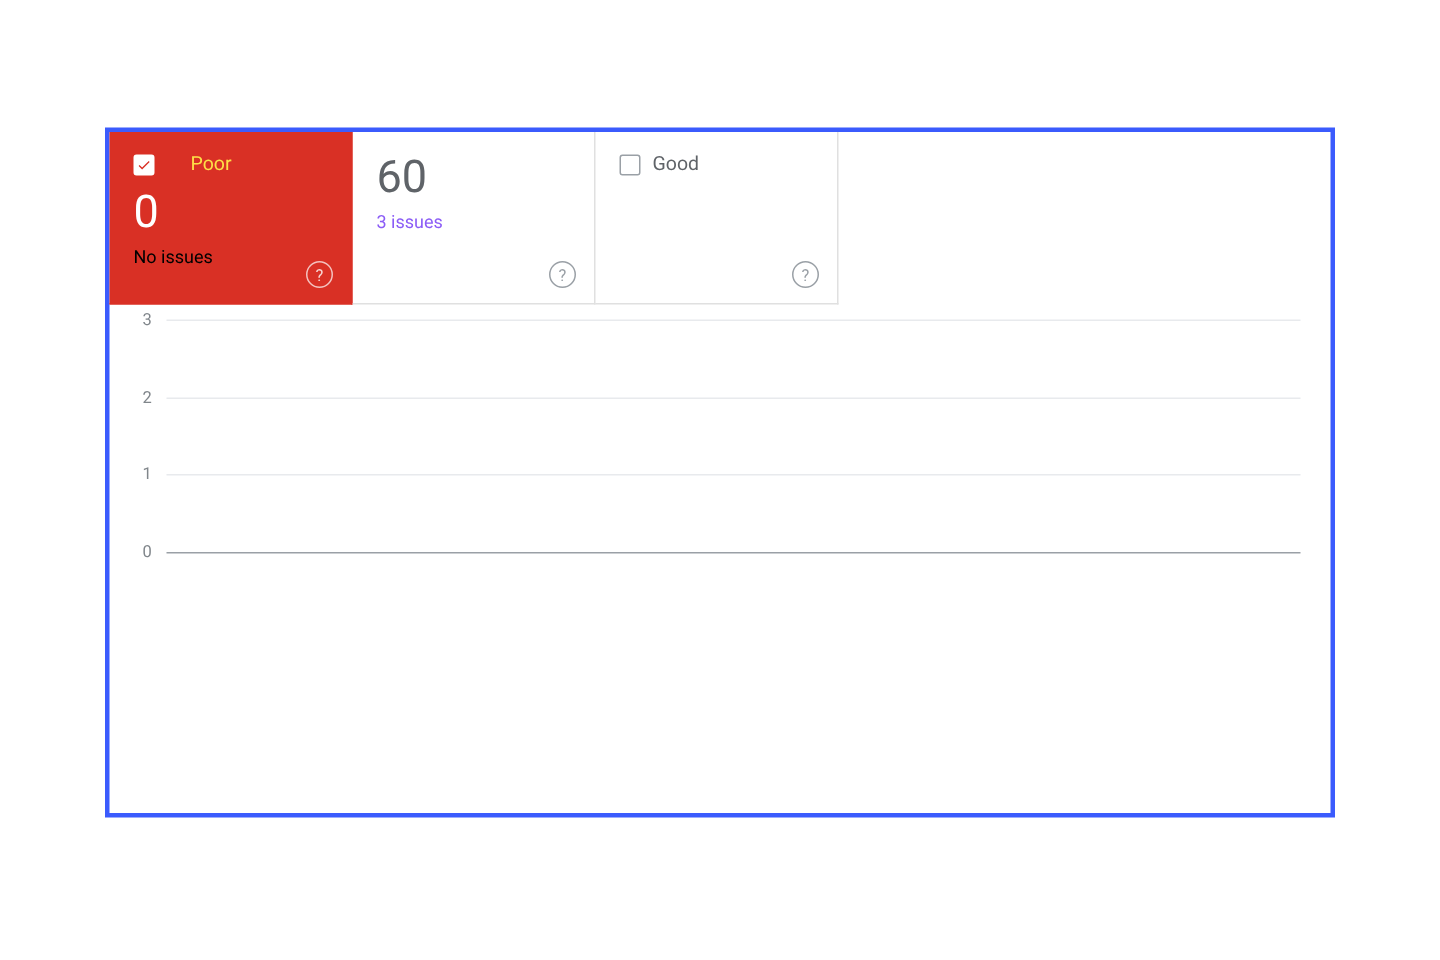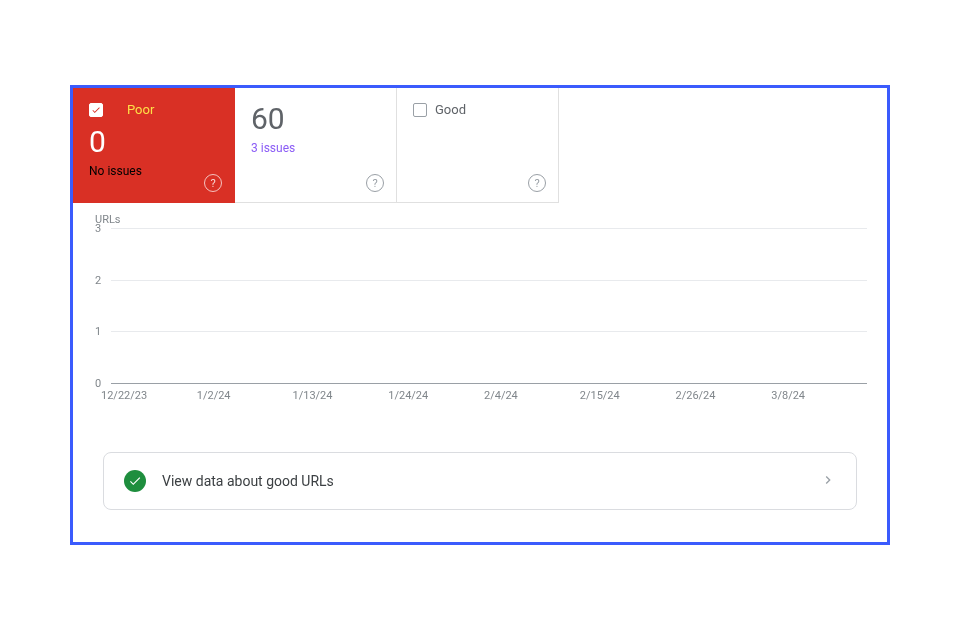--- a/index.html
+++ b/index.html
@@ -199,49 +199,25 @@
         </span>
         <span>Good</span>
       </div>
       <div class="tab-issues"></div>
       <span class="help-icon">?</span>
     </div>
 
   </div>
 
   <div class="chart-area">
-    <div class="y-label">URLs</div>
     <div class="chart">
       <span class="tick-label" style="top:0%">3</span>
       <div class="gridline" style="top:0%"></div>
       <span class="tick-label" style="top:33.3%">2</span>
       <div class="gridline" style="top:33.3%"></div>
       <span class="tick-label" style="top:66.6%">1</span>
       <div class="gridline" style="top:66.6%"></div>
       <span class="tick-label" style="top:100%">0</span>
       <div class="gridline baseline" style="top:100%"></div>
     </div>
-    <div class="x-axis">
-      <span class="x-tick">12/22/23</span>
-      <span class="x-tick">1/2/24</span>
-      <span class="x-tick">1/13/24</span>
-      <span class="x-tick">1/24/24</span>
-      <span class="x-tick">2/4/24</span>
-      <span class="x-tick">2/15/24</span>
-      <span class="x-tick">2/26/24</span>
-      <span class="x-tick">3/8/24</span>
-    </div>
   </div>
 
-  <div class="bottom-link">
-    <span class="check-circle">
-      <svg width="14" height="14" viewBox="0 0 24 24">
-          <path fill="#fff" d="M9 16.17 4.83 12l-1.42 1.41L9 19 21 7l-1.41-1.41z"></path>
-        </svg>
-    </span>
-    <span class="link-text">View data about good URLs</span>
-    <span class="chevron">
-      <svg width="16" height="16" viewBox="0 0 24 24">
-          <path fill="#9aa0a6" d="M8.59 16.59 13.17 12 8.59 7.41 10 6l6 6-6 6z"></path>
-        </svg>
-    </span>
-  </div>
 </div>
 
 </body></html>

